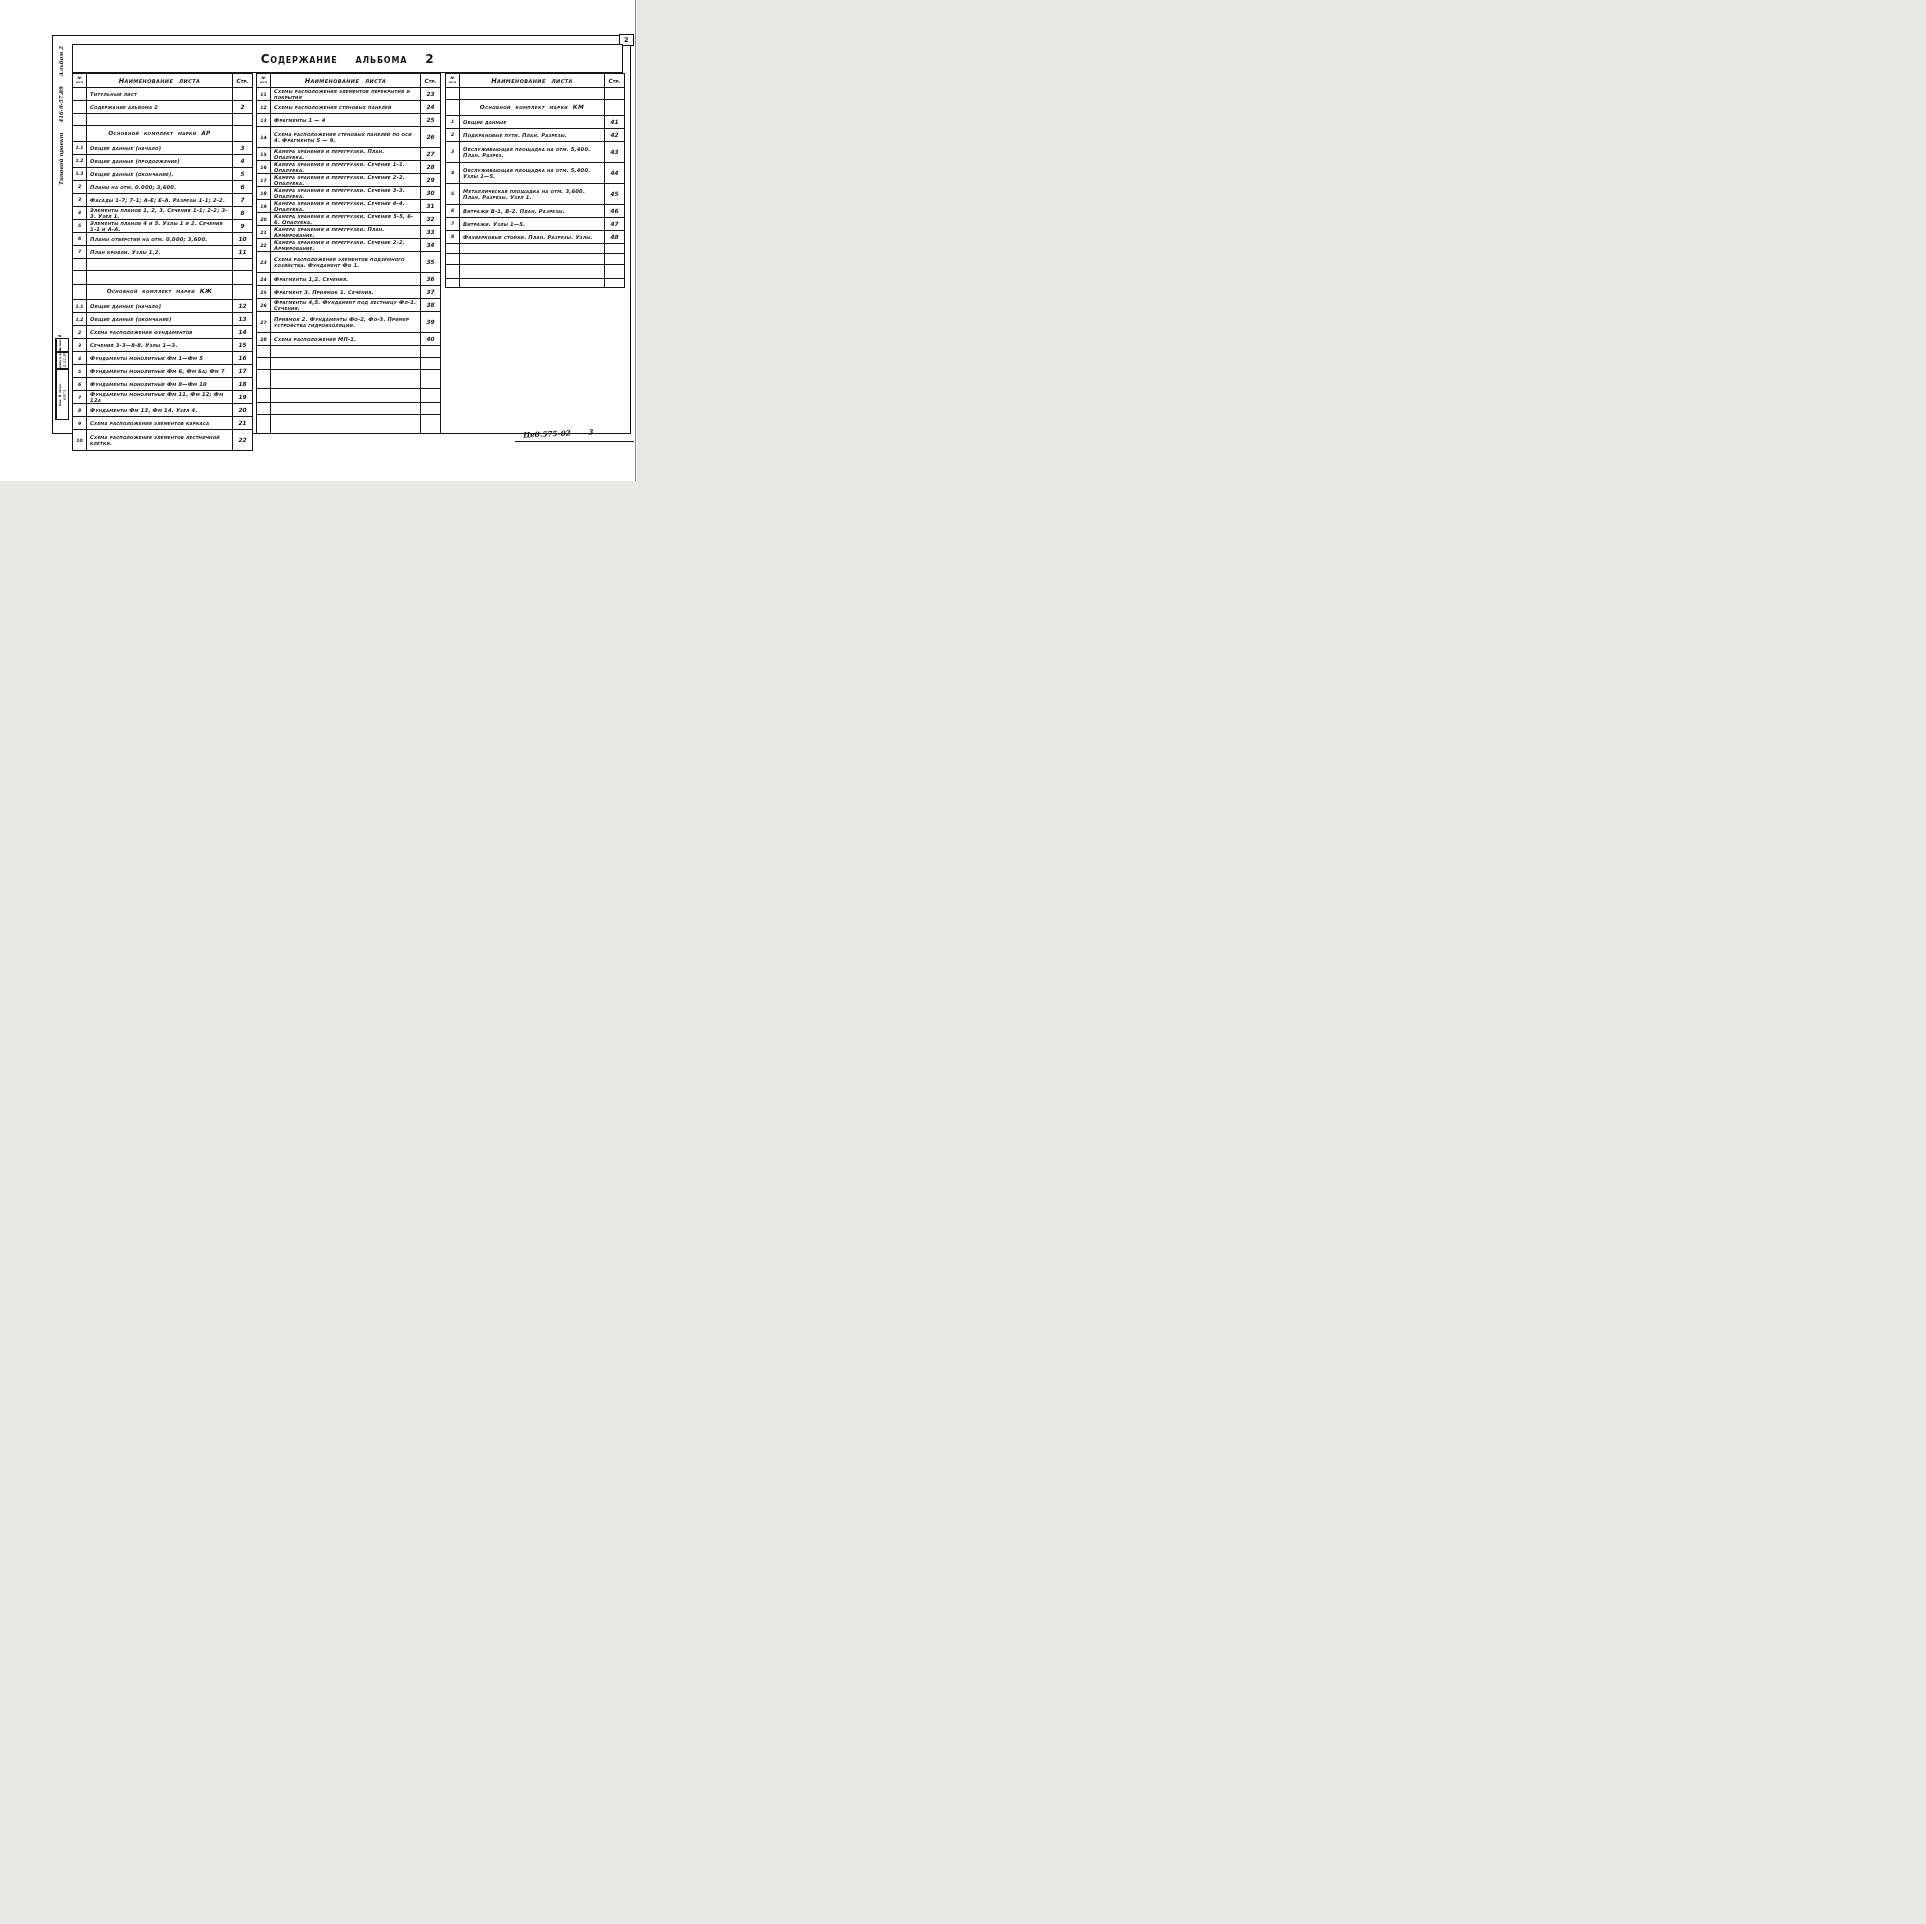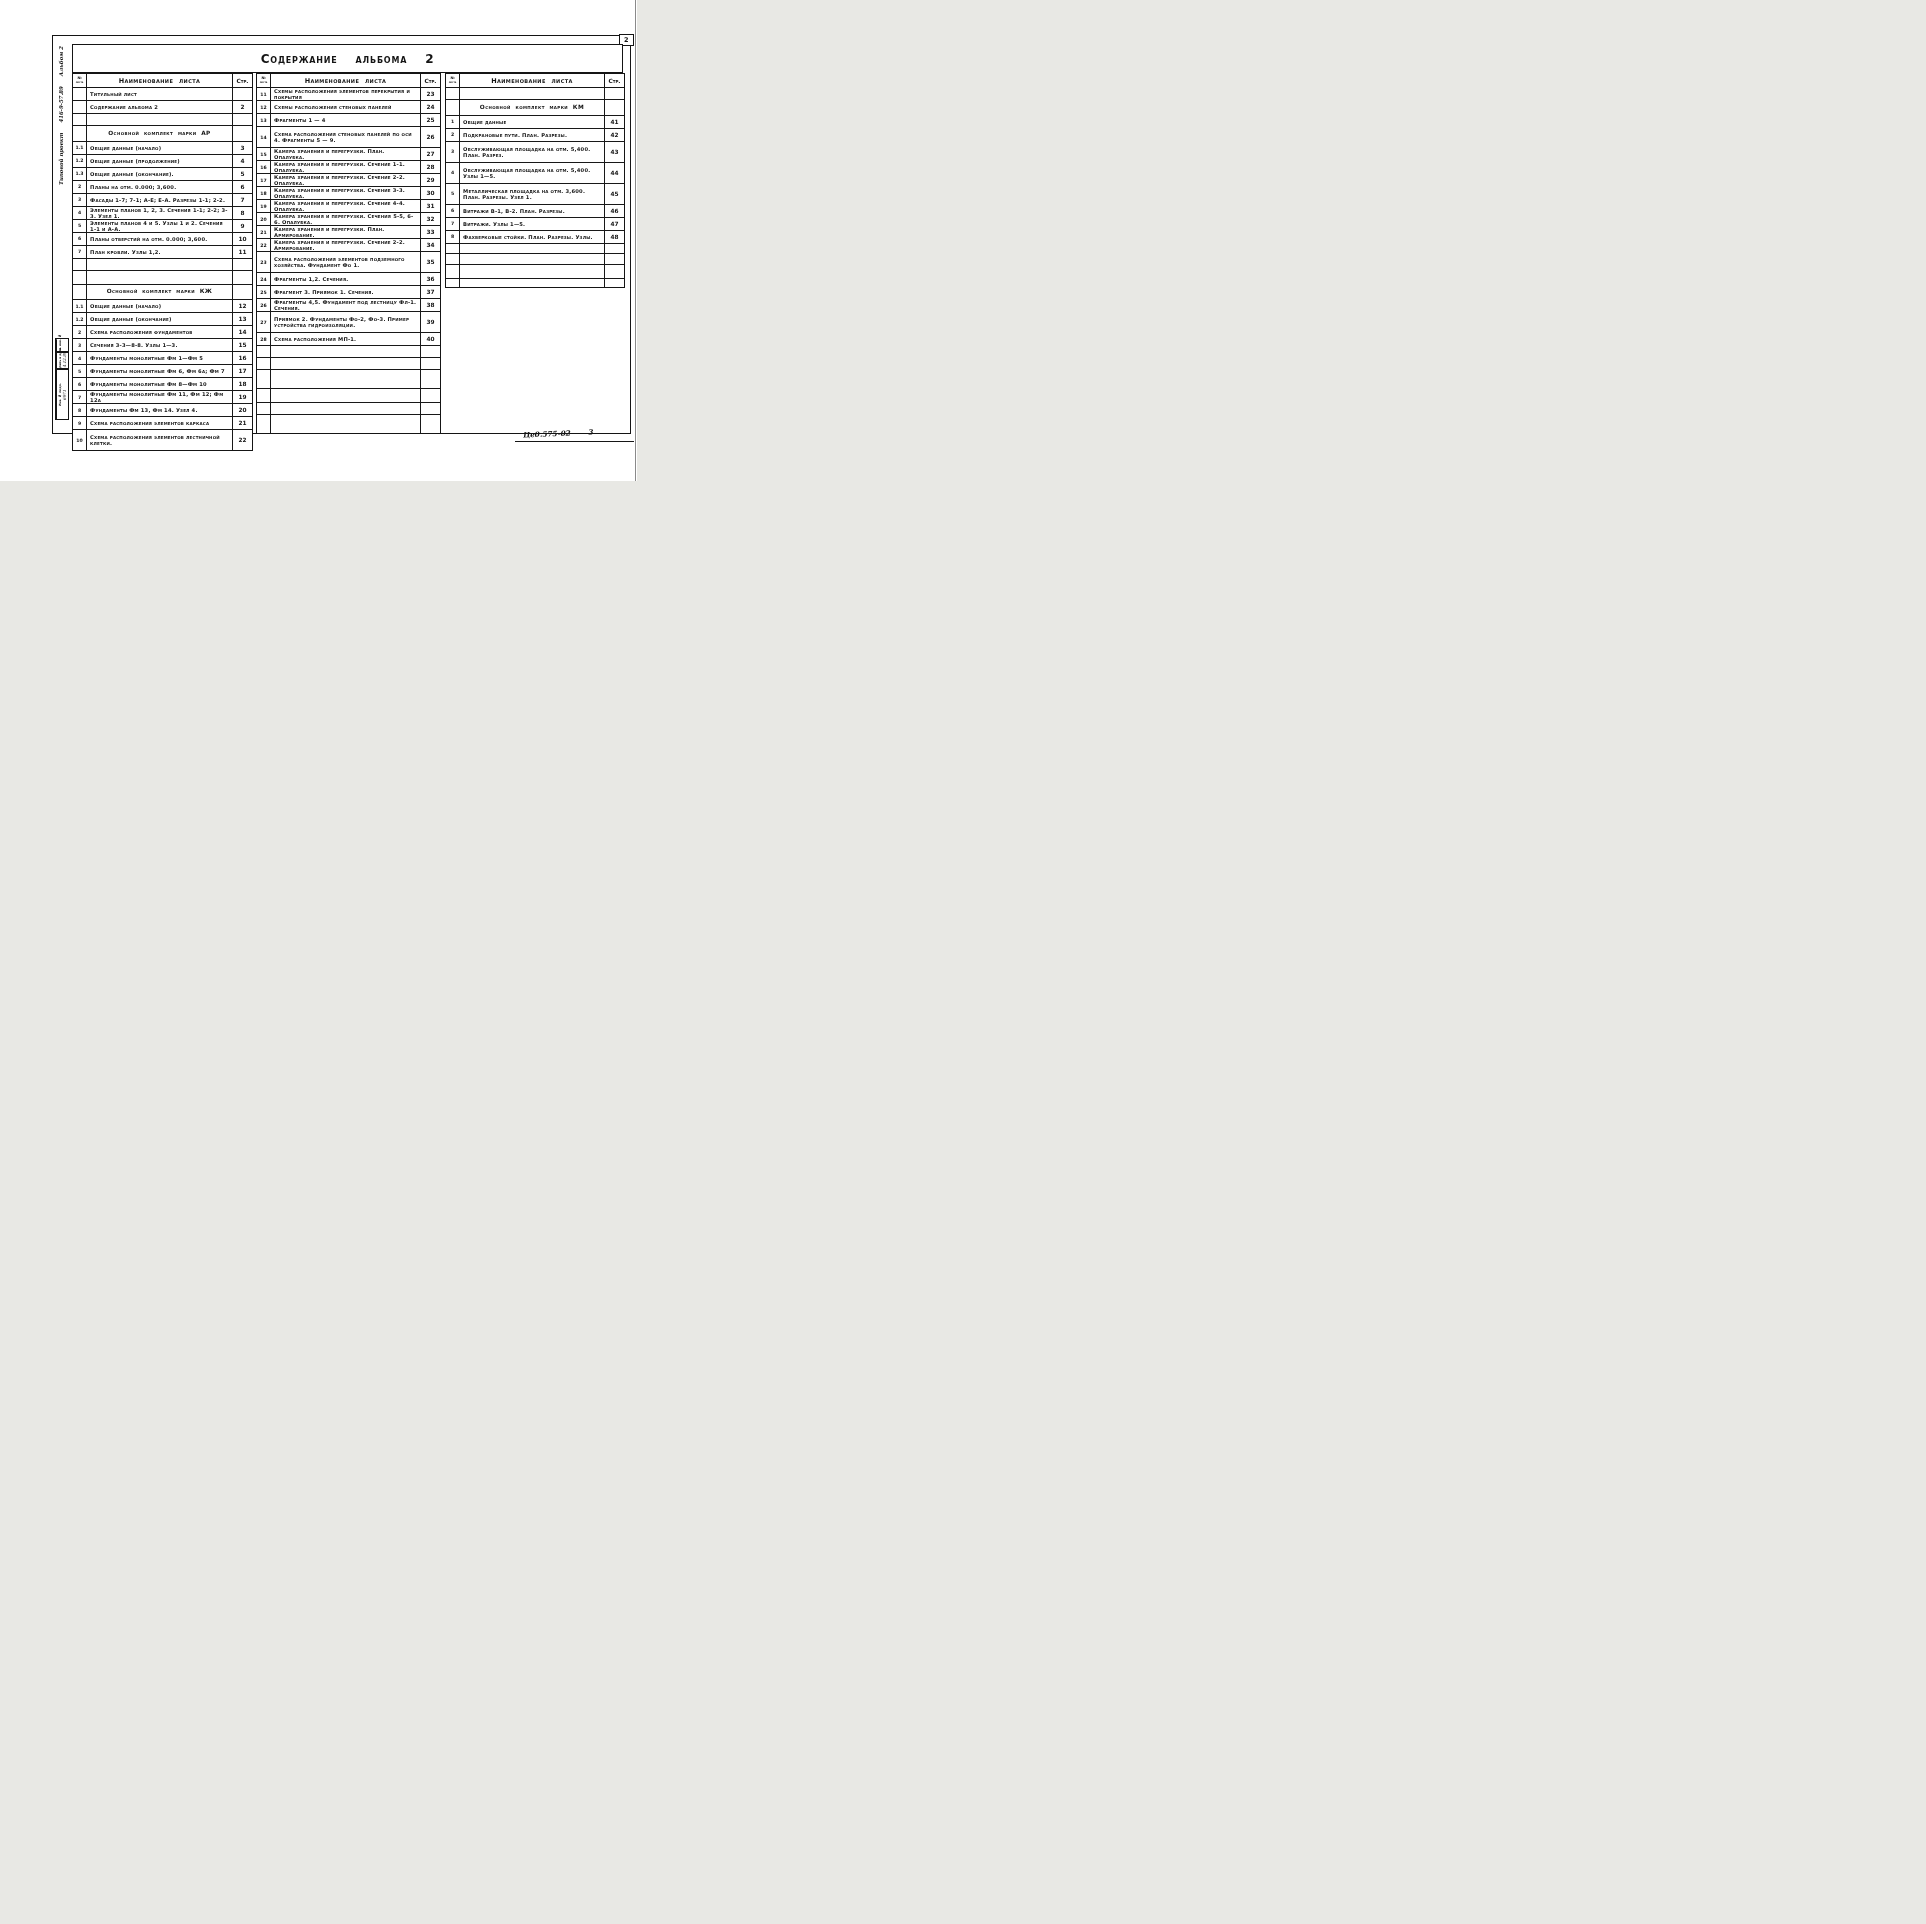--- a/index.html
+++ b/index.html
@@ -10,21 +10,21 @@
   .scan-edge{position:absolute;left:635px;top:0;width:0.8px;height:481px;background:#2a2a2a;opacity:.55;}
   
   .title-band{position:absolute;left:72px;top:44px;width:549px;height:27px;border:1.2px solid #151515;
               display:flex;align-items:center;justify-content:center;background:#fff;}
   .title-band .t{font-variant:small-caps;font-weight:bold;font-size:12px;letter-spacing:0.8px;word-spacing:13px;}
   
   .corner-cell{position:absolute;left:619px;top:34px;width:12.7px;height:10.4px;border:1.2px solid #141414;
                background:#fff;display:flex;align-items:center;justify-content:center;
                font-weight:bold;font-size:6.5px;}
   
-  .toc{position:absolute;top:73px;border:1.2px solid #151515;background:#fff;display:flex;flex-direction:column;}
+  .toc{position:absolute;top:73px;border:1.2px solid #151515;background:#fff;display:flex;flex-direction:column;font-style:italic;}
   .toc.t0{left:72px;width:179px;}
   .toc.t1{left:256px;width:183px;}
   .toc.t2{left:445px;width:178px;}
   .thead{display:flex;height:13px;border-bottom:1.2px solid #151515;align-items:stretch;}
   .thead .hnum{width:14px;border-right:0.8px solid #151515;display:flex;flex-direction:column;
                align-items:center;justify-content:center;font-size:3.5px;font-weight:bold;line-height:1.1;
                font-variant:small-caps;}
   .thead .hname{flex:1;display:flex;align-items:center;justify-content:center;
                 font-variant:small-caps;font-weight:bold;font-size:6.5px;letter-spacing:0.4px;word-spacing:3.1px;}
   .thead .hpage{width:20px;border-left:0.8px solid #151515;display:flex;align-items:center;justify-content:center;

